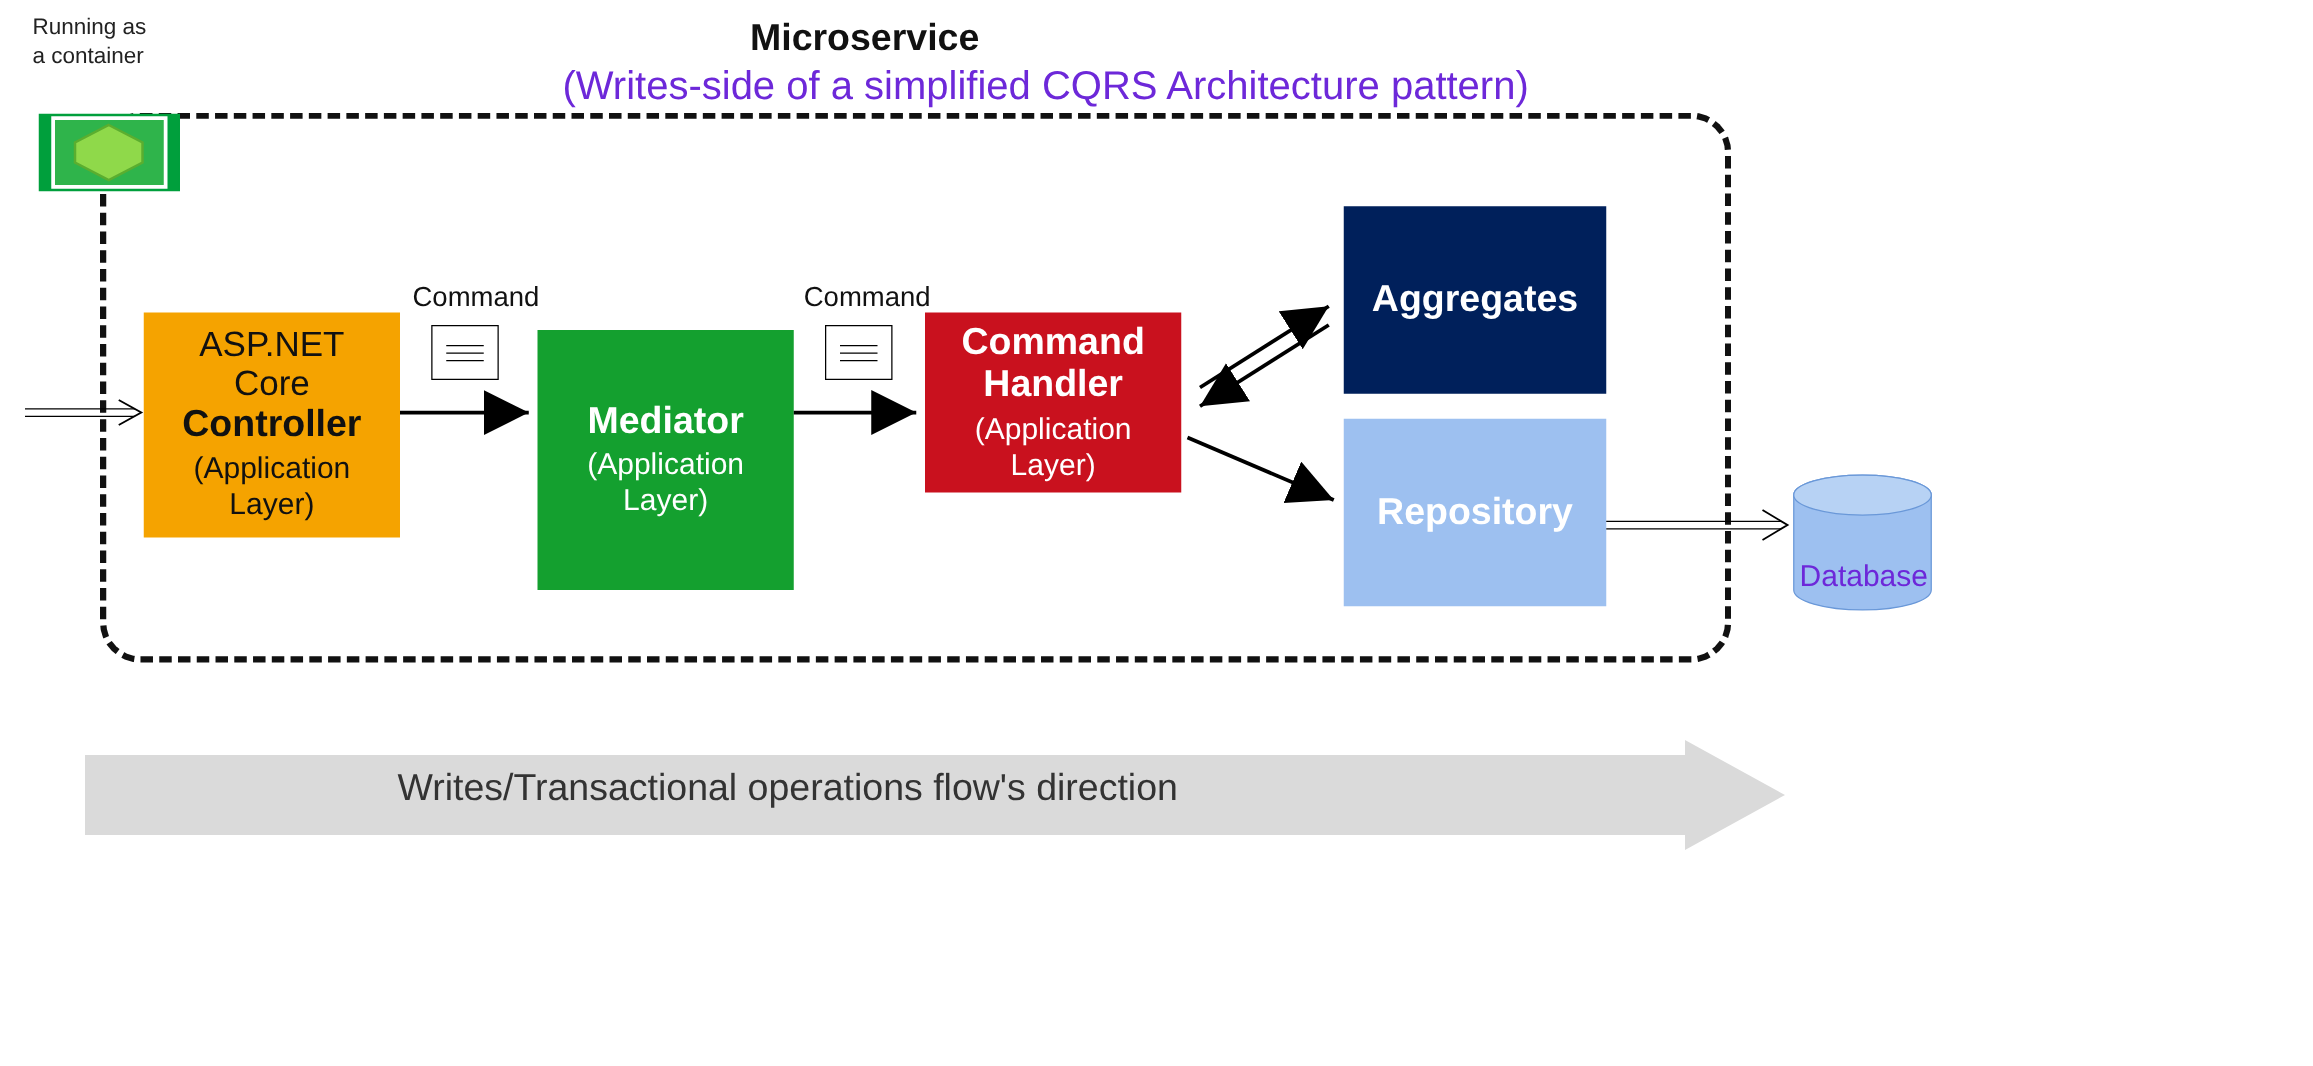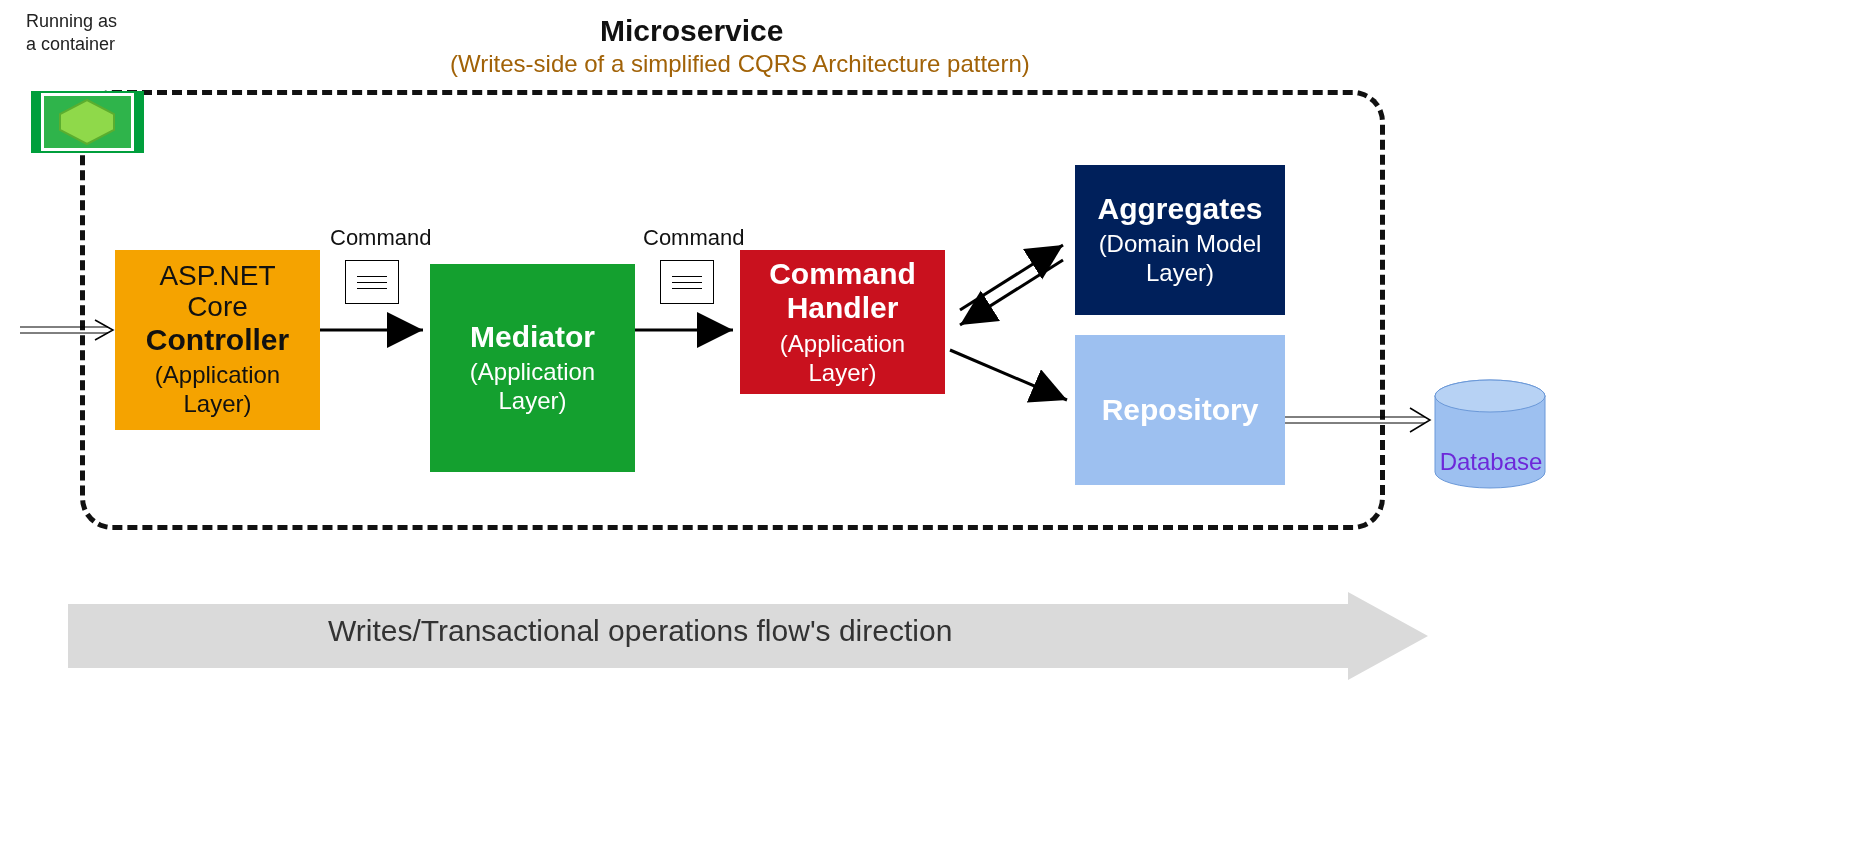--- a/index.html
+++ b/index.html
@@ -23,22 +23,22 @@
     left: 600px;
     top: 14px;
     font-size: 30px;
     font-weight: 700;
     color: #111;
   }
   .micro-subtitle {
     position: absolute;
     left: 450px;
     top: 50px;
-    font-size: 24px;
-    color: #a16207;
+    font-size: 32px;
+    color: #6d28d9;
   }
   .dashed-border {
     position: absolute;
     left: 80px;
     top: 90px;
     width: 1305px;
     height: 440px;
     border: 5px dashed #111;
     border-radius: 32px;
   }
@@ -116,21 +116,21 @@
   .flow-bar {
     position: absolute;
     left: 68px;
     top: 592px;
     width: 1360px;
     height: 88px;
     pointer-events:none;
   }
   .flow-label {
     position:absolute;
-    left: 328px;
+    left: 318px;
     top: 614px;
     font-size: 30px;
     color:#333;
   }
 </style>
 </head>
 <body>
 
 <div class="container-label">
   <span>Running as</span><br>
@@ -161,21 +161,20 @@
   <div class="sub">(Application Layer)</div>
 </div>
 
 <div class="box handler">
   <div class="title">Command Handler</div>
   <div class="sub">(Application Layer)</div>
 </div>
 
 <div class="box aggregates">
   <div class="title">Aggregates</div>
-  <div class="sub">(Domain Model Layer)</div>
 </div>
 
 <div class="box repository">
   <div class="title">Repository</div>
 </div>
 
 <div class="cmd-label cmdl1">Command</div>
 <div class="cmd-icon cmd1">
   <div class="line"></div>
     <div class="line"></div>

